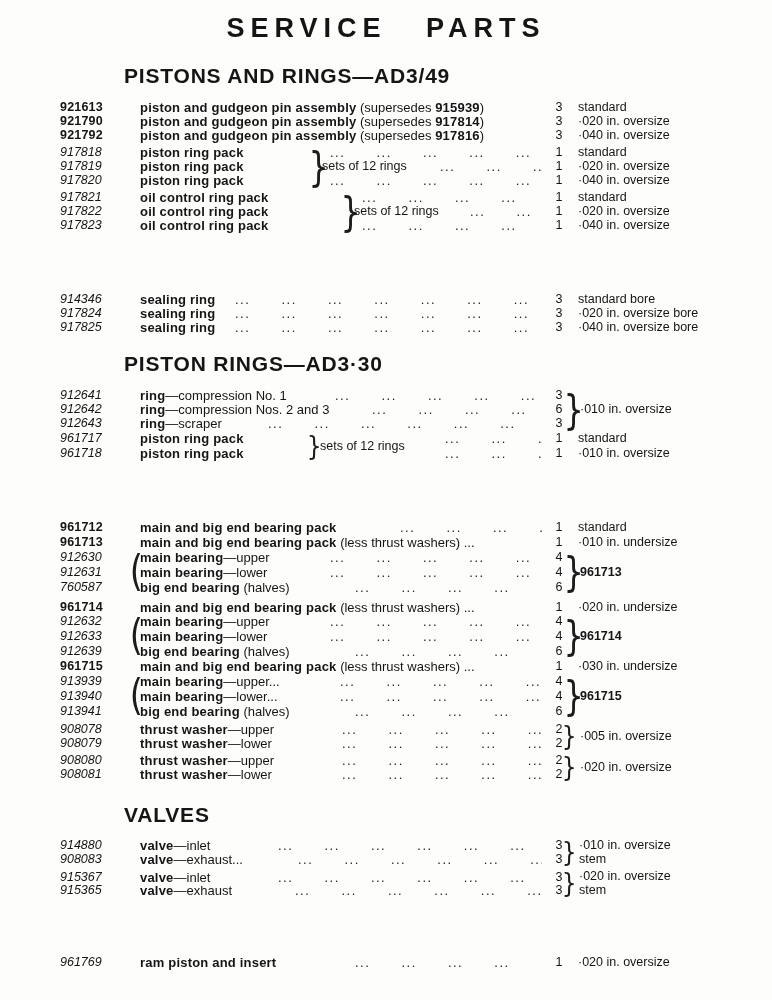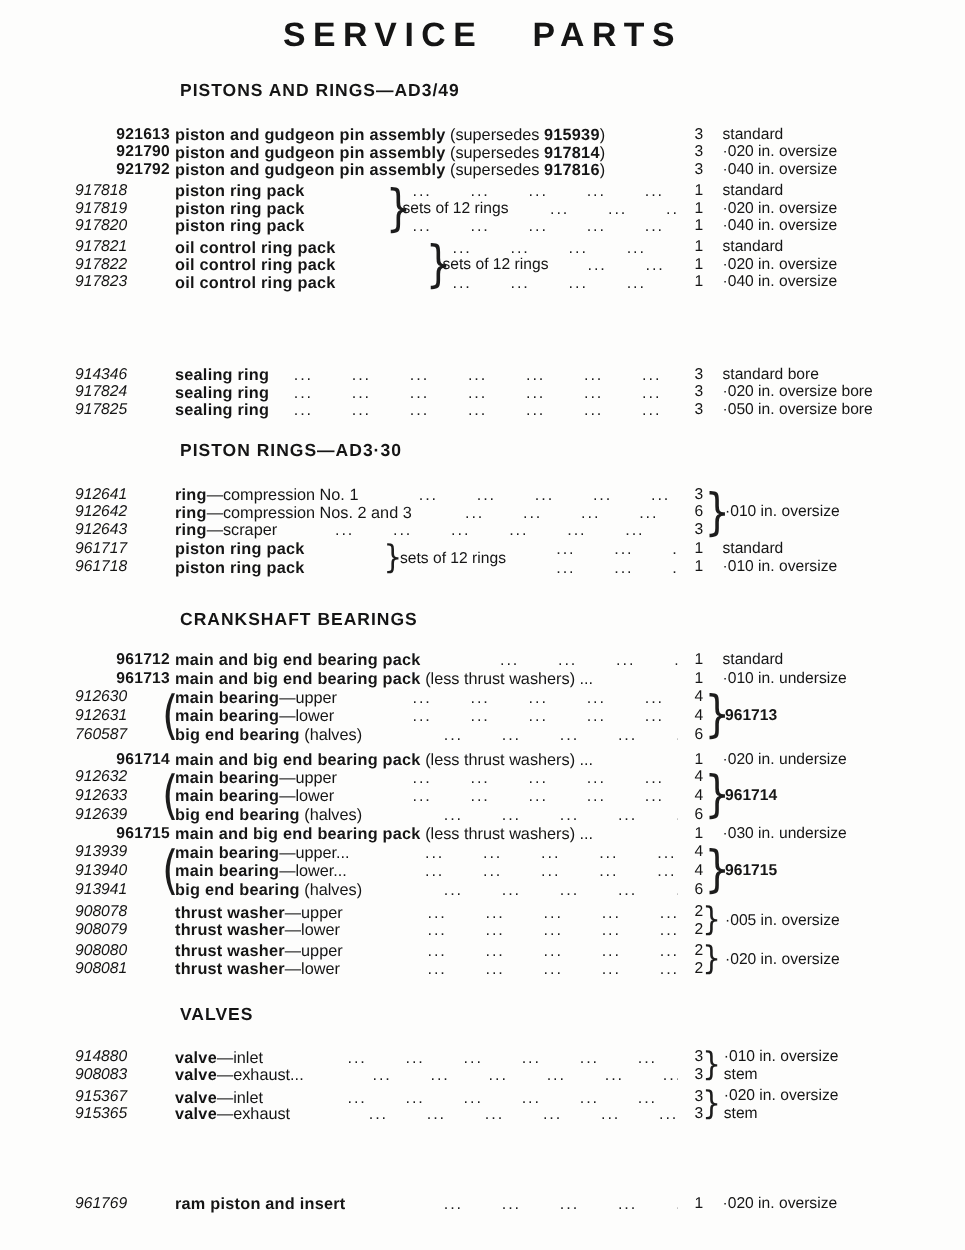--- a/index.html
+++ b/index.html
@@ -1,23 +1,23 @@
 <!DOCTYPE html>
 <html><head>
 <meta charset="utf-8">
 <style>
   html,body{margin:0;padding:0;background:#e8e8e8;}
   .page{position:relative;width:772px;height:1000px;margin:0 auto;background:#fdfdfc;color:#151515;
         font-family:"Liberation Sans",sans-serif;overflow:hidden;}
   .title{position:absolute;top:13px;left:0;width:100%;text-align:center;font-size:27px;font-weight:bold;
          letter-spacing:6px;word-spacing:26px;white-space:nowrap;}
-  .heading{position:absolute;left:144px;font-size:14px;font-weight:bold;letter-spacing:.8px;white-space:nowrap;}
+  .heading{position:absolute;left:124px;font-size:21px;font-weight:bold;letter-spacing:.8px;white-space:nowrap;}
   .row{position:absolute;left:0;width:772px;height:15px;font-size:13px;line-height:15px;white-space:nowrap;}
   .part{position:absolute;left:60px;width:76px;font-size:12.5px;font-style:italic;}
-  .part.b{font-style:normal;font-weight:bold;letter-spacing:.2px;text-align:right;}
+  .part.b{font-style:normal;font-weight:bold;letter-spacing:.2px;}
   .desc{position:absolute;left:140px;}
   .desc b{font-weight:bold;letter-spacing:.2px;}
   .dots{position:absolute;right:230px;overflow:hidden;word-spacing:26px;letter-spacing:1.5px;color:#1c1c1c;}
   .qty{position:absolute;left:551px;width:16px;text-align:center;font-size:12.5px;}
   .size{position:absolute;left:578px;font-size:12.5px;white-space:nowrap;}
   .ann{position:absolute;font-size:12.5px;line-height:15px;white-space:nowrap;}
   .ann.b{font-weight:bold;}
   .brace{position:absolute;font-family:"DejaVu Sans",sans-serif;color:#1c1c1c;font-weight:400;}
   .br3{font-size:40px;line-height:44px;transform:scaleX(.8);}
   .br2{font-size:26px;line-height:29px;transform:scaleX(.9);}
@@ -109,21 +109,21 @@
     <span class="desc"><b>sealing ring</b></span>
     <span class="dots" style="left:235px">... ... ... ... ... ... ... ... ... ... ...</span>
     <span class="qty">3</span>
     <span class="size">·020 in. oversize bore</span>
   </div>
   <div class="row" style="top:320px">
     <span class="part">917825</span>
     <span class="desc"><b>sealing ring</b></span>
     <span class="dots" style="left:235px">... ... ... ... ... ... ... ... ... ... ...</span>
     <span class="qty">3</span>
-    <span class="size">·050 in. oversize bore</span>
+    <span class="size">·040 in. oversize bore</span>
   </div>
 
   <div class="heading" style="top:352px">PISTON RINGS—AD3·30</div>
   <div class="row" style="top:388px">
     <span class="part">912641</span>
     <span class="desc"><b>ring</b><span>—compression No. 1</span></span>
     <span class="dots" style="left:335px">... ... ... ... ... ... ... ... ... ... ...</span>
     <span class="qty">3</span>
   </div>
   <div class="row" style="top:402px">
@@ -150,21 +150,20 @@
     <span class="desc"><b>piston ring pack</b></span>
     <span class="dots" style="left:445px">... ... ... ... ... ... ... ... ... ... ...</span>
     <span class="qty">1</span>
     <span class="size">·010 in. oversize</span>
   </div>
   <span class="brace br3" style="left:561px;top:388px">}</span>
   <span class="ann" style="left:580px;top:402px">·010 in. oversize</span>
   <span class="brace br2" style="left:306px;top:432px">}</span>
   <span class="ann" style="left:320px;top:439px">sets of 12 rings</span>
 
-  <div class="heading" style="top:487px">CRANKSHAFT BEARINGS</div>
   <div class="row" style="top:520px">
     <span class="part b">961712</span>
     <span class="desc"><b>main and big end bearing pack</b></span>
     <span class="dots" style="left:400px">... ... ... ... ... ... ... ... ... ... ...</span>
     <span class="qty">1</span>
     <span class="size">standard</span>
   </div>
   <div class="row" style="top:535px">
     <span class="part b">961713</span>
     <span class="desc"><b>main and big end bearing pack</b><span> (less thrust washers) ...</span></span>

